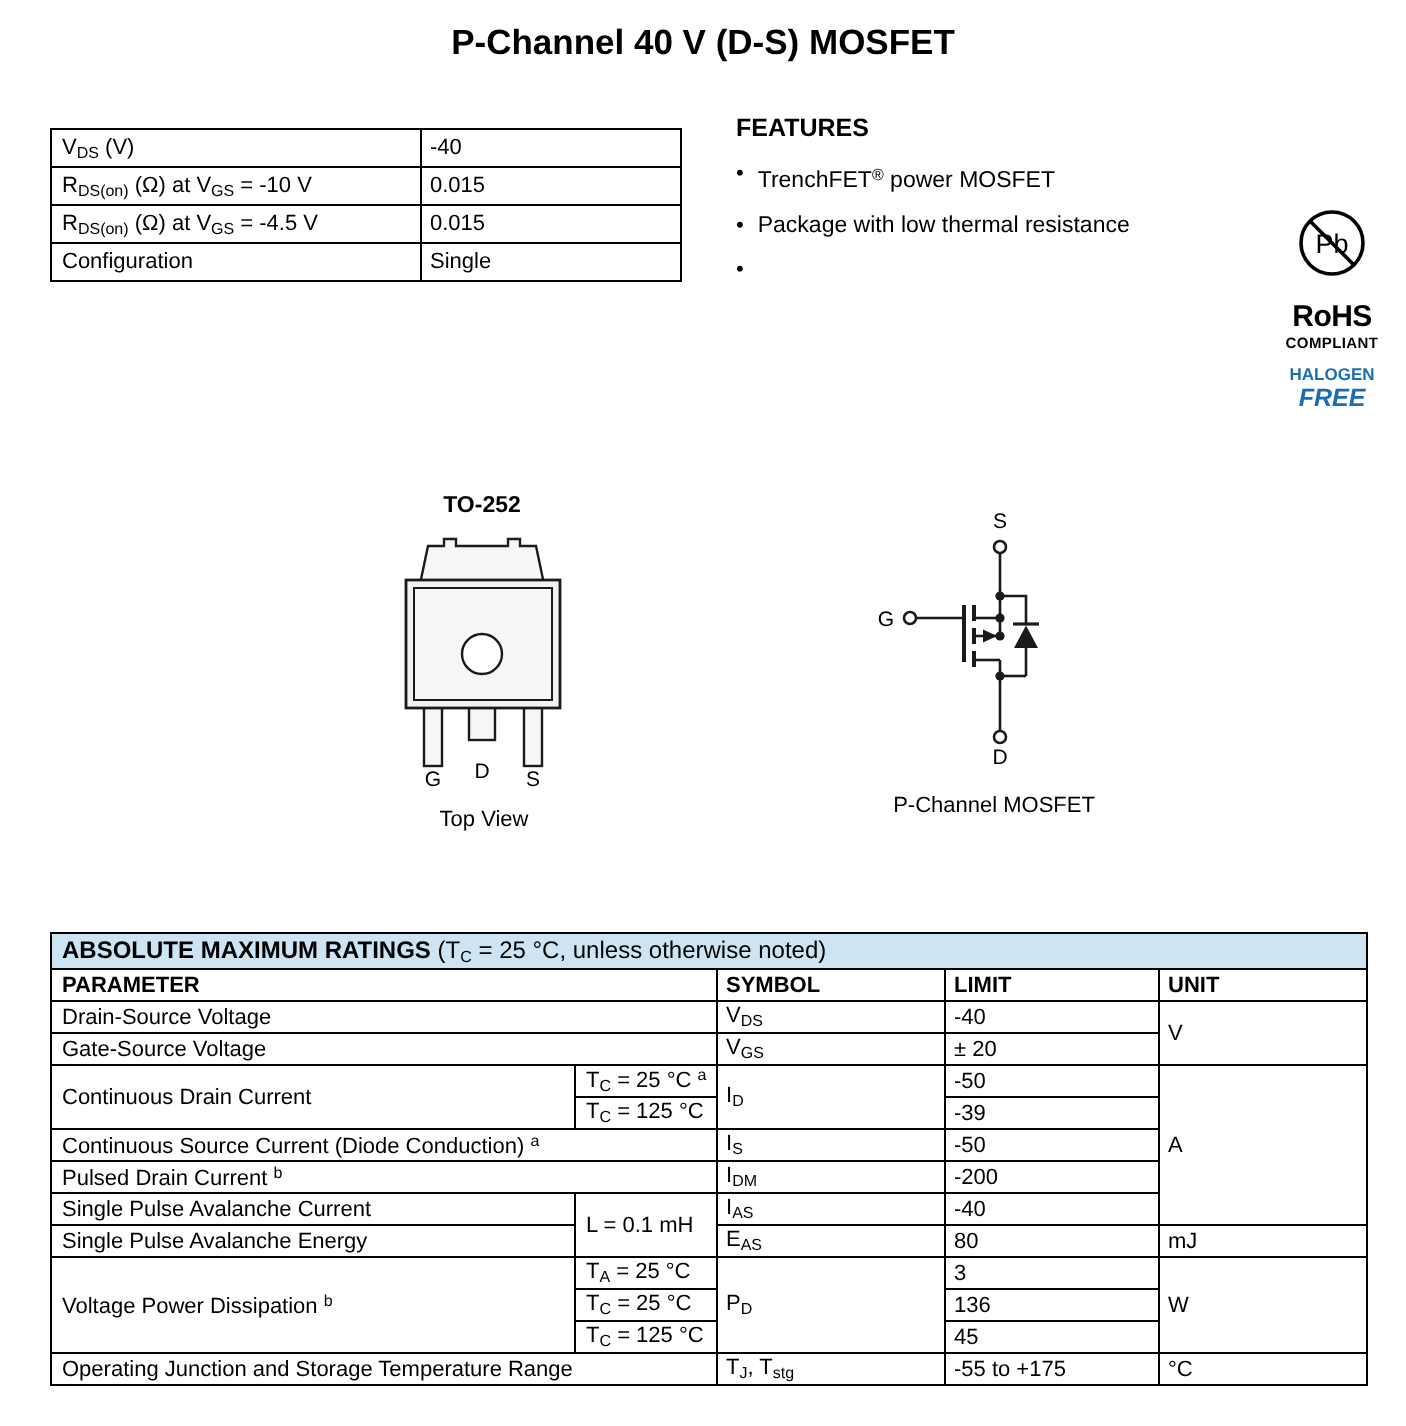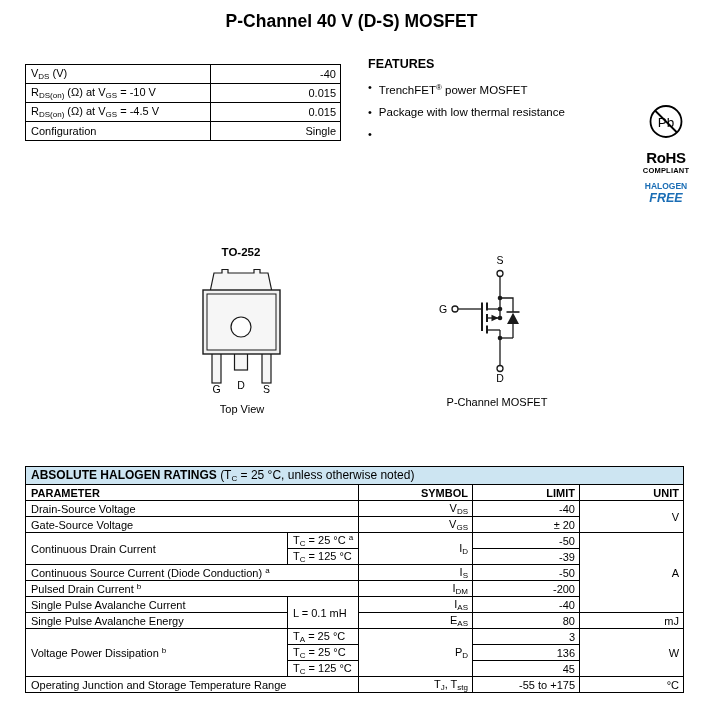--- a/index.html
+++ b/index.html
@@ -21,21 +21,21 @@
 
   
   .ps { position:absolute; left:25px; top:64px; width:315px; }
   .ps td { height:16px; }
   .pshead {
     background:var(--hdr); font-weight:bold; font-size:13px;
     letter-spacing:0.3px; border-bottom:2px solid #000; height:17px !important;
     padding-left:6px;
   }
   td.al { text-align:left; padding-left:5px; }
-  td.ac { text-align:right; }
+  td.ac { text-align:left; }
 
   
   .features { position:absolute; left:368px; top:57px; width:255px; }
   .feat-title { font-size:12.5px; font-weight:bold; margin-bottom:10px; }
   .feat-item { font-size:11.5px; margin-bottom:9px; display:flex; line-height:13px; }
   .bullet { margin-right:7px; font-size:11px; }
 
   
   .badges { position:absolute; left:634px; top:100px; width:64px; text-align:center; }
   .rohs { font-size:15px; font-weight:bold; letter-spacing:-0.3px; margin-top:1px; }
@@ -177,21 +177,21 @@
 <table class="abs">
   <colgroup>
     <col style="width:262px">
       <col style="width:71px">
       <col style="width:114px">
     <col style="width:107px">
       <col style="width:104px">
   </colgroup>
   <tbody id="abs-body">
     <tr>
-      <td class="abshead" colspan="5"><span style="font-weight: bold;">ABSOLUTE HALOGEN RATINGS </span><span>(T</span><sub>C</sub><span> = 25 °C, unless otherwise noted)</span></td>
+      <td class="abshead" colspan="5"><span style="font-weight: bold;">ABSOLUTE MAXIMUM RATINGS </span><span>(T</span><sub>C</sub><span> = 25 °C, unless otherwise noted)</span></td>
     </tr>
   <tr class="hrow">
         <td class="al" colspan="2"><span>PARAMETER</span></td>
         <td class="ac"><span>SYMBOL</span></td>
         <td class="ac"><span>LIMIT</span></td>
         <td class="ac"><span>UNIT</span></td>
       </tr>
       <tr>
         <td class="al" colspan="2"><span>Drain-Source Voltage</span></td>
         <td class="ac"><span>V</span><sub>DS</sub></td>

